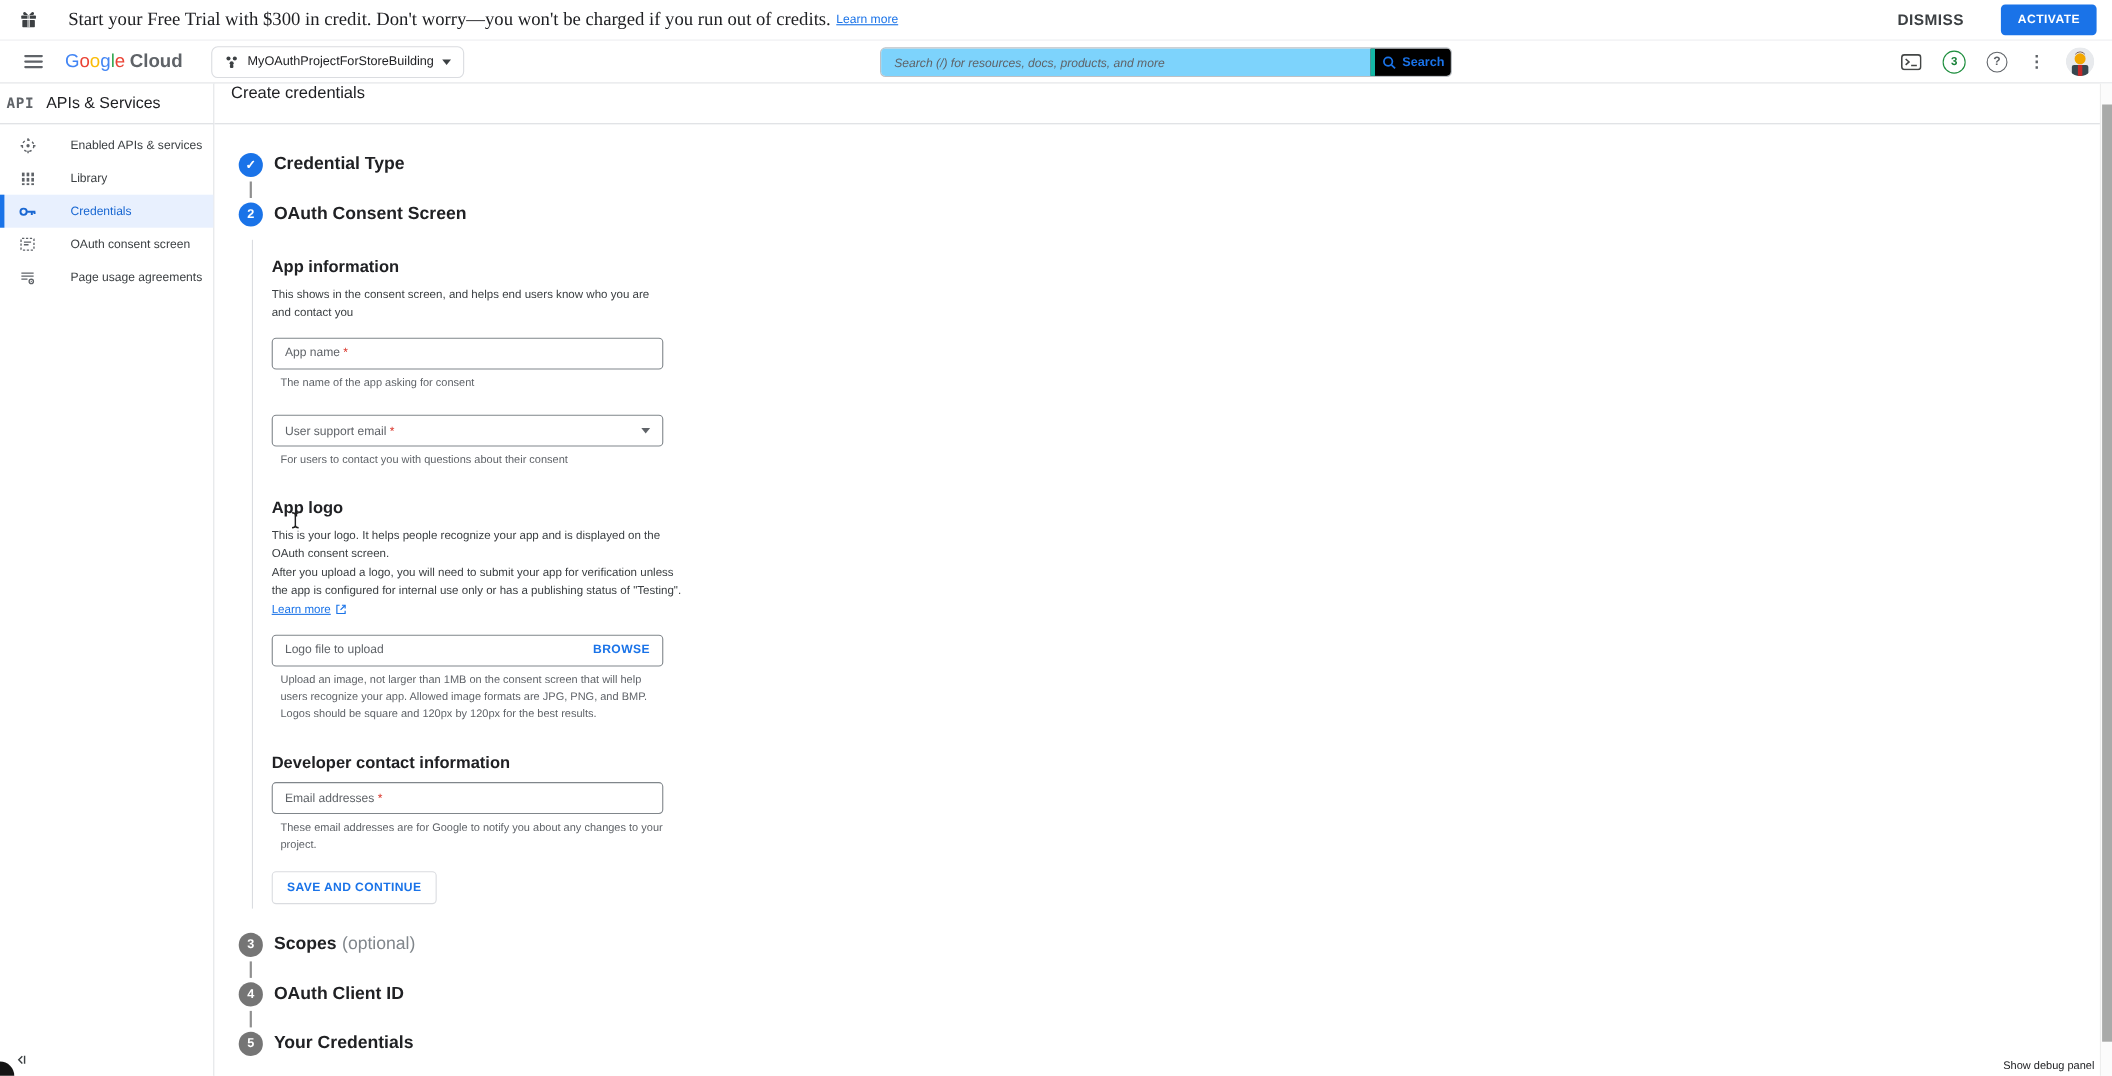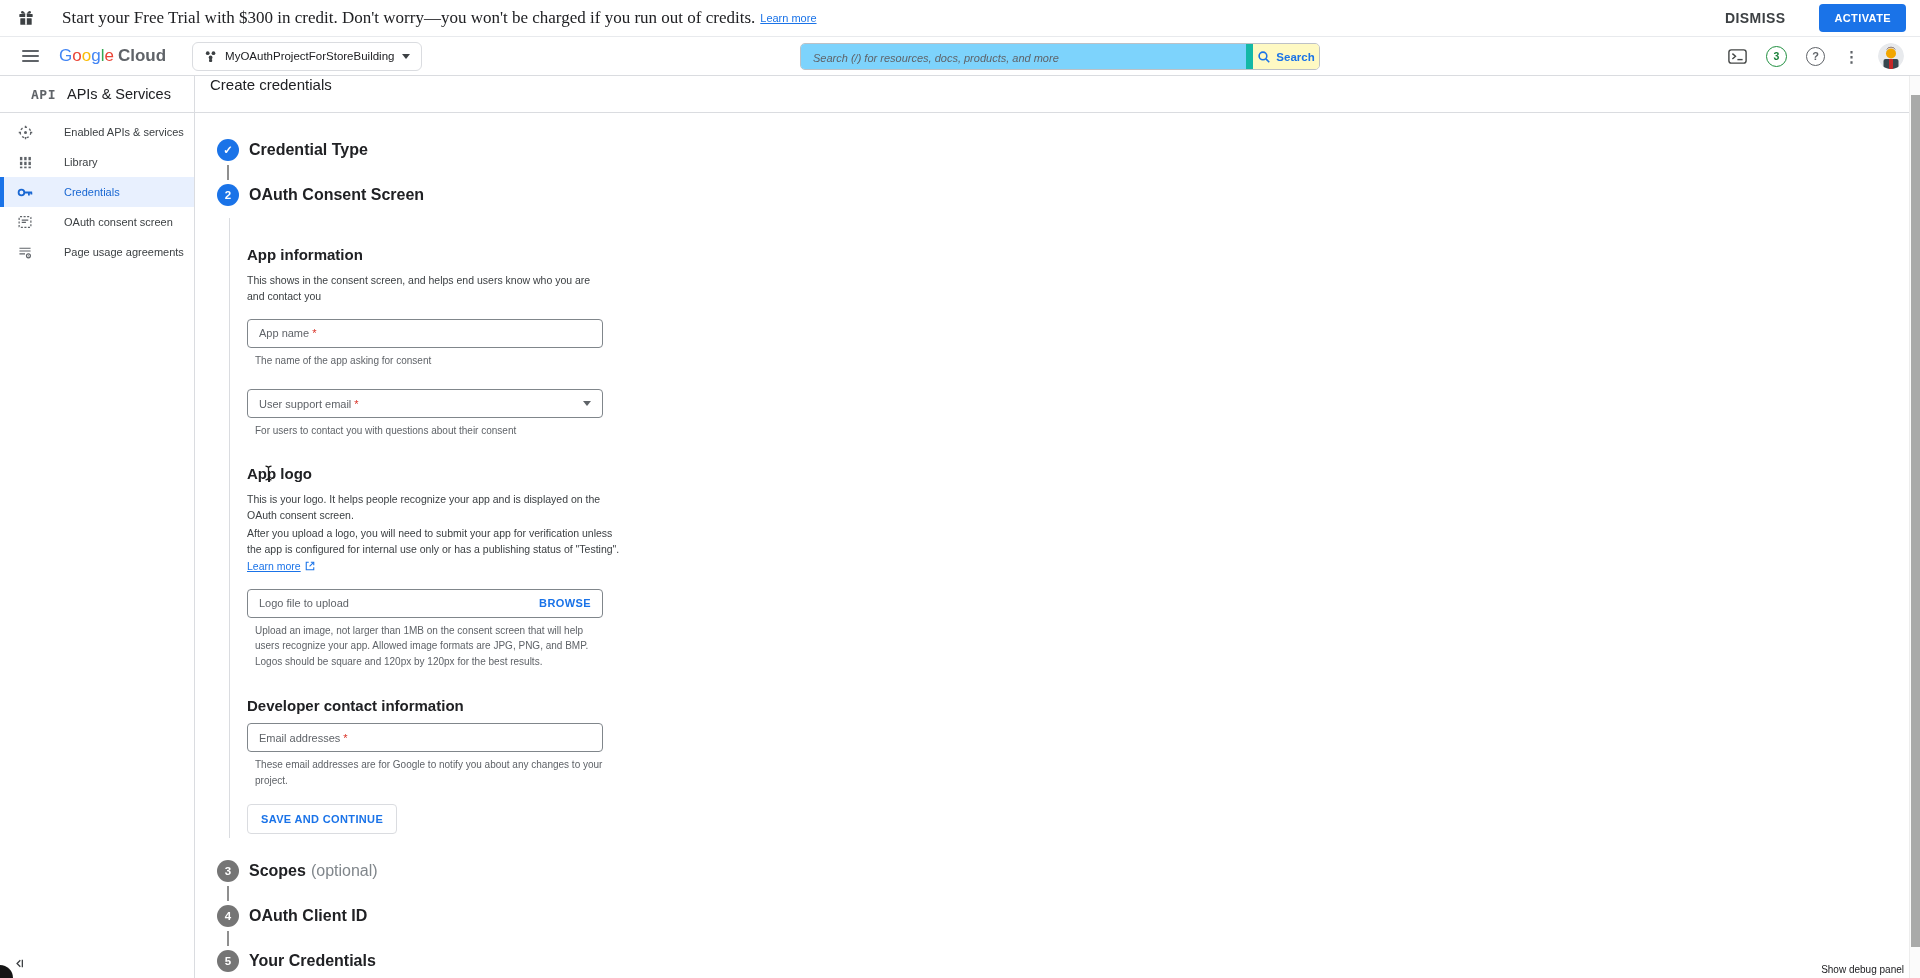--- a/index.html
+++ b/index.html
@@ -30,35 +30,35 @@
   .project-btn { margin-left:26px; height:29px; border:1px solid #dadce0; border-radius:6px;
     display:flex; align-items:center; gap:8px; padding:0 11px; font-size:11.5px; color:#202124;
     background:#fff; cursor:pointer; font-family:inherit; }
   .caret-down { width:0; height:0; border-left:4.5px solid transparent; border-right:4.5px solid transparent;
     border-top:5px solid #3c4043; }
   .search-wrap { position:absolute; left:800px; top:6px; width:520px; height:27px; display:flex;
     border:1px solid #bdc1c6; border-radius:5px; overflow:hidden; background:#f1f3f4; }
   .search-input { flex:1; border:none; background:#7dd3fc; padding:14px 12px; font-size:11px;
     color:#202124; outline:none; font-family:inherit;font-style:italic; }
   .search-input::placeholder { color:#5f6368; opacity:1; }
-  .search-btn { width:73px; background:#fef9c3; border-left:7px solid #14b8a6; display:flex;
+  .search-btn { width:73px; background:#000000; border-left:4px solid #14b8a6; display:flex;
     align-items:center; justify-content:center; gap:5px; color:#1a73e8; font-weight:700;
     font-size:11.5px; cursor:pointer; }
   .appbar-right { margin-left:auto; display:flex; align-items:center; gap:19px; }
   .circ { width:19px; height:19px; border:1.6px solid #5f6368; border-radius:50%; display:flex;
     align-items:center; justify-content:center; font-size:11px; font-weight:700; color:#5f6368; cursor:pointer; }
   .circ.green { width:21px; height:21px; border-color:#1e8e3e; color:#188038; font-size:10.5px; }
   .kebab { font-size:15px; font-weight:700; color:#5f6368; cursor:pointer; line-height:1; }
   .avatar { width:26px; height:26px; border-radius:50%; overflow:hidden; cursor:pointer; display:flex; }
 
   
   .sidebar { position:absolute; left:0; top:76px; width:195px; bottom:0; background:#fff;
     border-right:1px solid #dadce0; }
   .sidebar-head { height:37px; border-bottom:1px solid #dadce0; display:flex; align-items:center;
-    gap:11px; padding-left:31px; }
+    gap:11px; padding-left:6px; }
   .api-logo { font-family:"DejaVu Sans Mono", monospace; font-weight:700; font-size:13px;
     color:#5f6368; letter-spacing:.5px; }
   .sidebar-title { font-size:14.5px; color:#202124; }
   .side-nav { padding-top:4px; }
   .side-item { height:30px; display:flex; align-items:center; gap:31px; padding-left:17px;
     font-size:11px; color:#3c4043; cursor:pointer; position:relative; }
   .side-icon { width:16px; display:flex; justify-content:center; color:#5f6368; }
   .side-item.selected { background:#e8f0fe; color:#1967d2; }
   .side-item.selected .side-icon { color:#1967d2; }
   .side-item.selected::before { content:""; position:absolute; left:0; top:0; bottom:0; width:4px; background:#1a73e8; }
@@ -73,21 +73,21 @@
   .step-row { display:flex; align-items:center; gap:10px; height:22px; }
   .step-circle { width:22px; height:22px; min-width:22px; border-radius:50%; color:#fff; font-size:11.5px;
     font-weight:700; display:flex; align-items:center; justify-content:center; }
   .step-circle.blue { background:#1a73e8; }
   .step-circle.gray { background:#757575; }
   .step-label { font-size:16px; font-weight:700; color:#202124; }
   .optional { color:#80868b; font-weight:400; margin-left:5px; }
   .connector { width:2px; height:15px; background:#8f8f8f; margin:4px 0 4px 10px; }
 
   .form-block { margin:12px 0 0 12px; border-left:1px solid #dadce0; padding:12px 0 4px 17px; width:520px; }
-  .section-h { font-size:15px; font-weight:700; margin:16px 0 9px; color:#202124; }
+  .section-h { font-size:15px; font-weight:700; margin:4px 0 9px; color:#202124; }
   .desc { font-size:10.5px; color:#3c4043; line-height:1.55; margin:0 0 14px; }
   .desc.w1 { width:352px; } .desc.w2 { width:380px; margin-bottom:2px; }
   .field { width:356px; height:29px; border:1px solid #80868b; border-radius:4px; display:flex;
     align-items:center; padding:0 11px; background:#fff; cursor:text; }
   .flabel { font-size:11px; color:#5f6368; }
   .req { color:#d93025; margin-left:3px; font-size:11px; }
   .helper { font-size:10px; color:#5f6368; margin:5px 0 0 8px; line-height:1.55; width:350px; }
   .group { margin-bottom:21px; }
   .sel-caret { margin-left:auto; width:0; height:0; border-left:4.5px solid transparent;
     border-right:4.5px solid transparent; border-top:5.5px solid #5f6368; }

